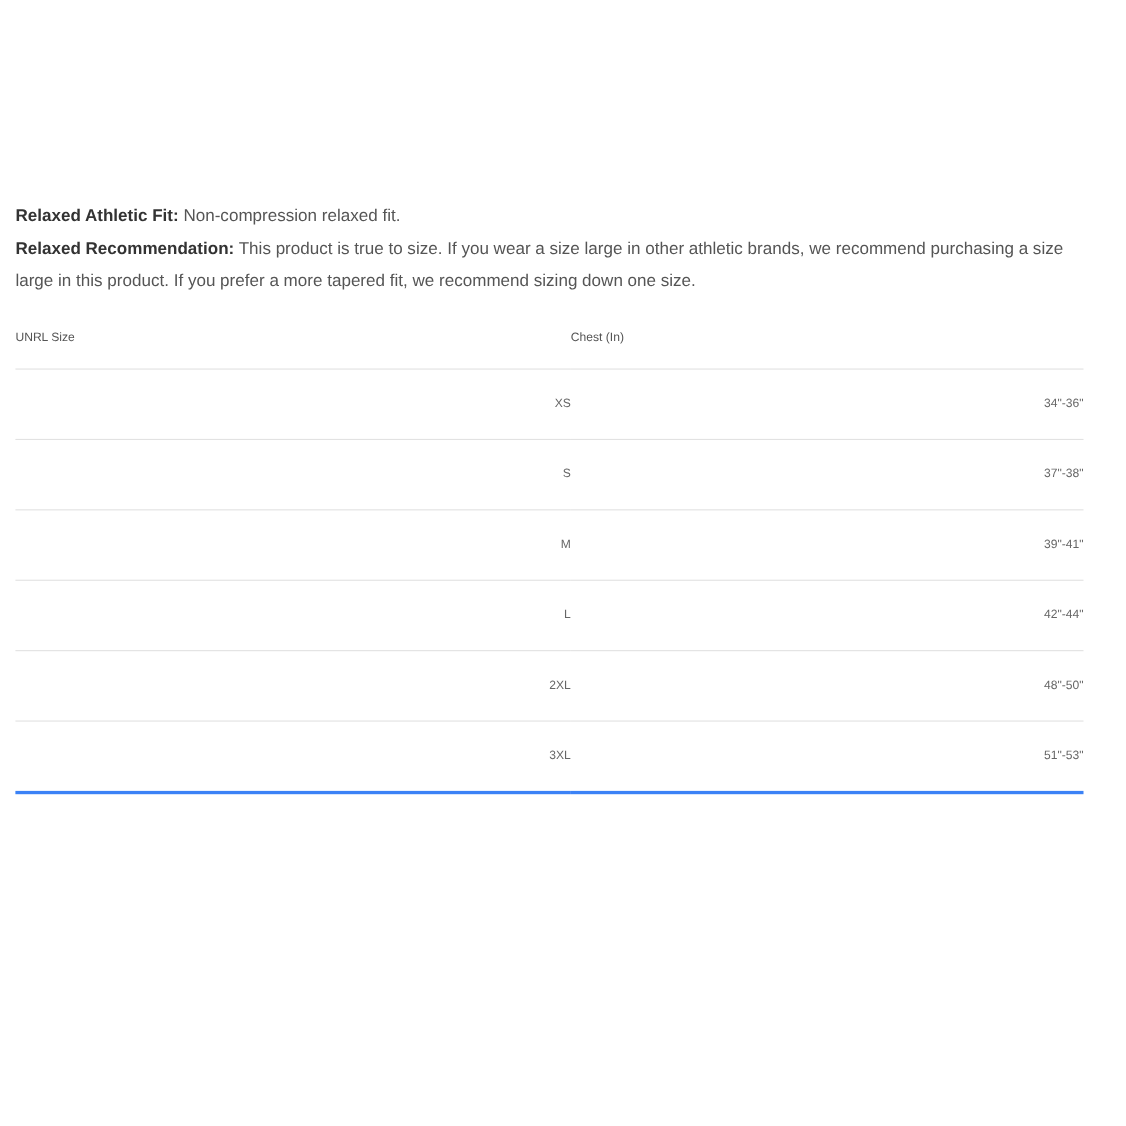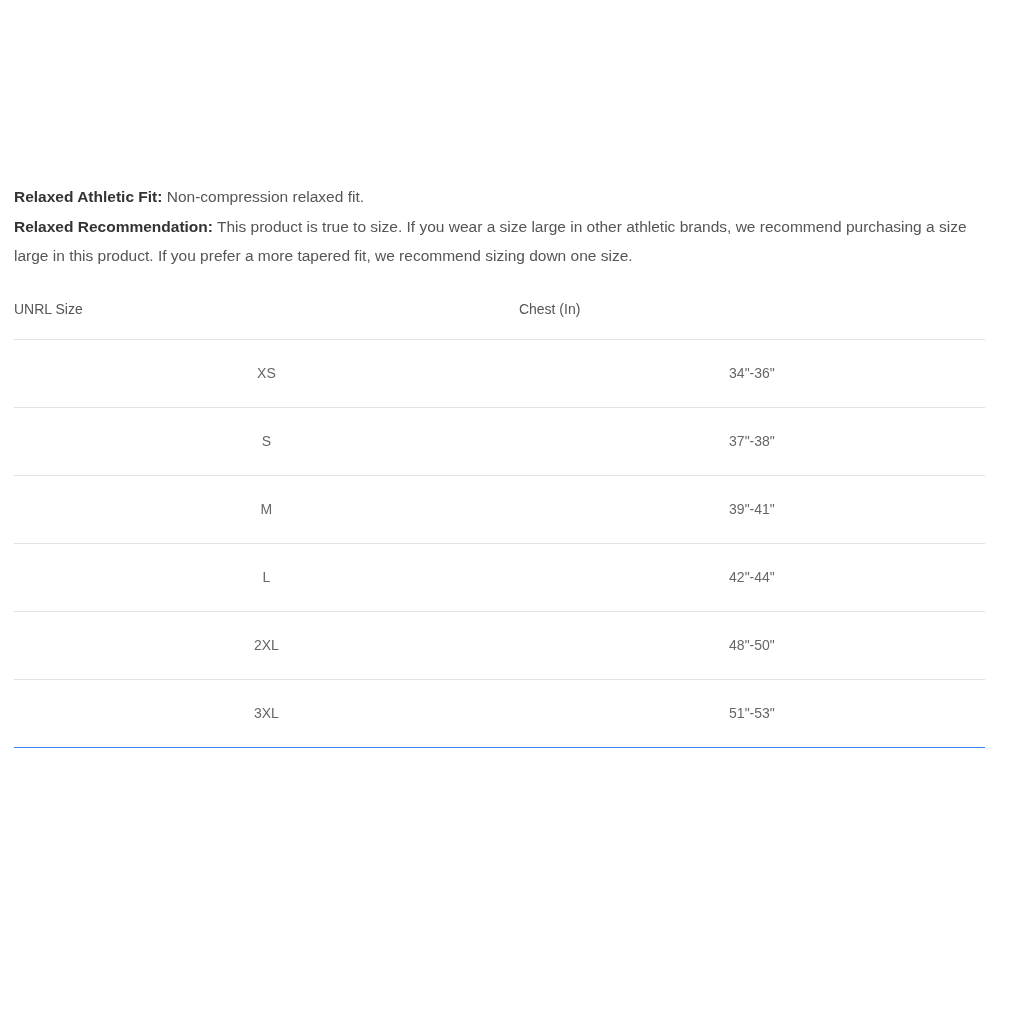--- a/index.html
+++ b/index.html
@@ -34,34 +34,34 @@
   }
   .sizing-table {
     width: 100%;
     border-collapse: collapse;
     margin-top: 31px;
     table-layout: fixed;
   }
   .sizing-table th {
     text-align: left;
     font-weight: normal;
-    font-size: 14px;
+    font-size: 11px;
     color: #555555;
     padding: 0 0 22px 0;
     border-bottom: 1px solid #e2e2e2;
   }
   .sizing-table td {
-    text-align: center;
-    font-size: 14px;
+    text-align: right;
+    font-size: 11px;
     color: #666666;
     padding: 25px 0 26px 0;
     border-bottom: 1px solid #e2e2e2;
   }
   .sizing-table tr:last-child td {
-    border-bottom: 1px solid #3b82f6;
+    border-bottom: 3px solid #3b82f6;
   }
   .col-size {
     width: 52%;
   }
   .col-chest {
     width: 48%;
   }
   .cell-size {
     color: #555555;
   }

